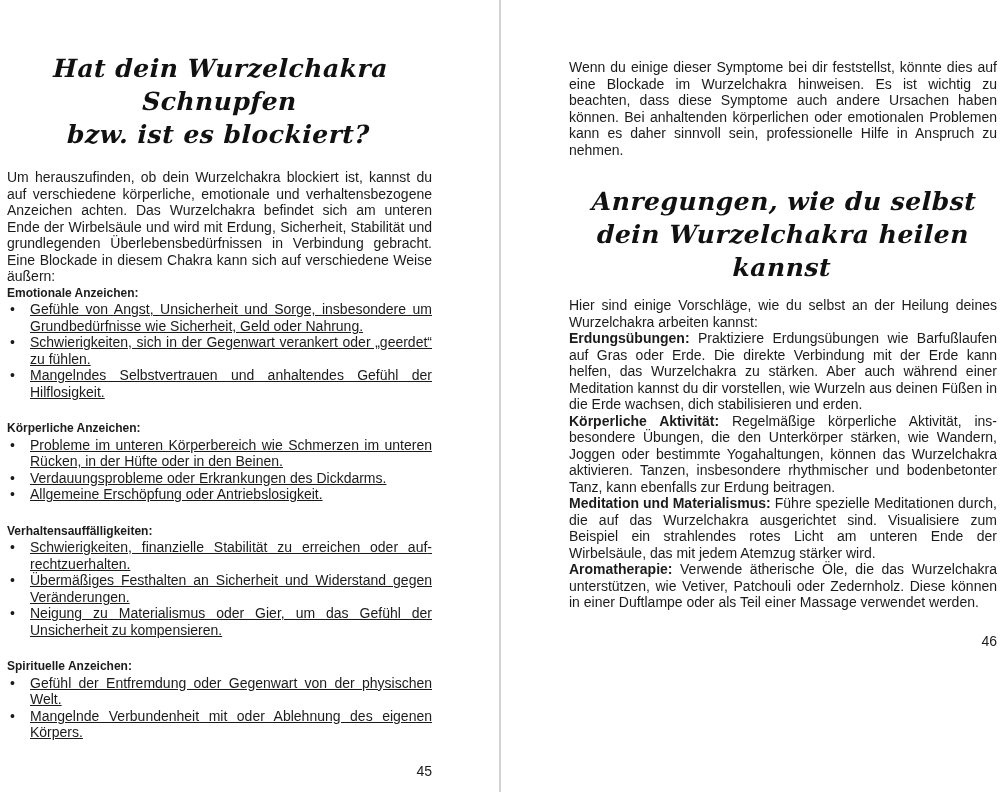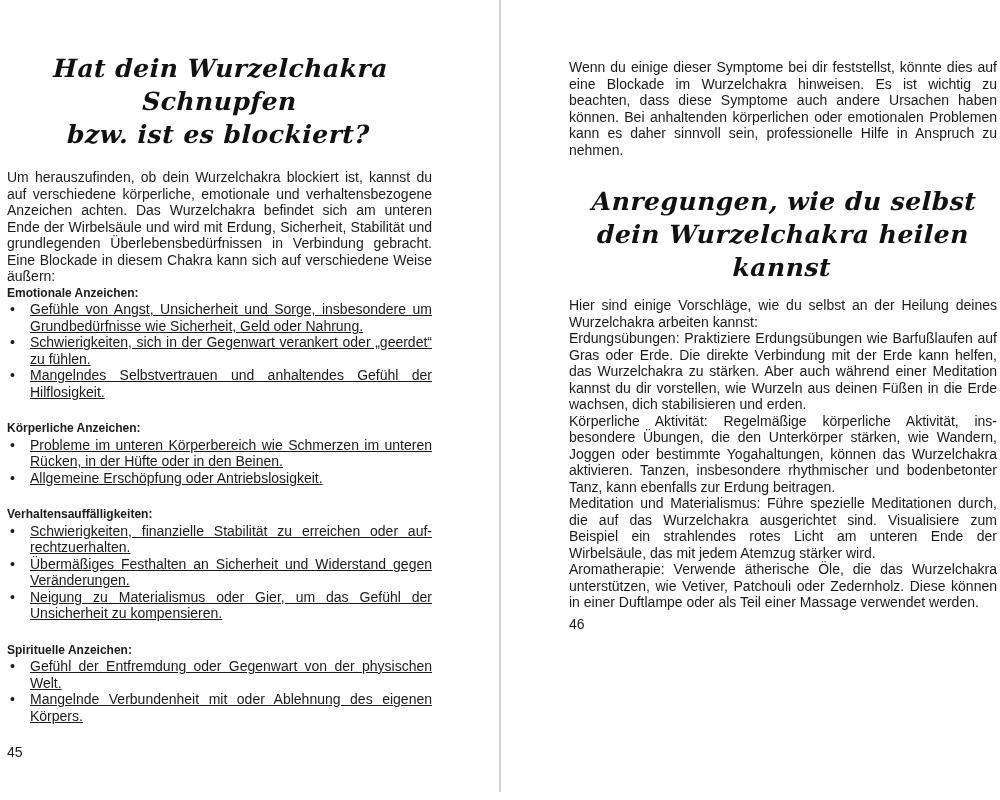--- a/index.html
+++ b/index.html
@@ -78,27 +78,27 @@
     padding-left: 23px;
     text-decoration: underline;
   }
   ul.bullets li::before {
     content: "\2022";
     position: absolute;
     left: 3px;
     top: 0;
   }
   .tip { margin: 0 0 18px 0; }
-  .tip b { font-weight: 400; }
+  .tip b { font-weight: 700; }
 
   .page-number {
-    text-align: left;
+    text-align: right;
     font-size: 14px;
     line-height: 16.5px;
-    margin-top: 5px;
+    margin-top: 22px;
   }
 </style>
 </head>
 <body>
 
 <div class="spread">
 
   <div class="page page-left" lang="de">
     <h1 class="script-title">
       <span>Hat dein Wurzelchakra Schnupfen</span><br>
@@ -111,20 +111,21 @@
           <ul class="bullets">
             <li class="body-text">Gefühle von Angst, Unsicherheit und Sorge, insbesondere um Grundbedürfnisse wie Sicherheit, Geld oder Nahrung.</li>
             <li class="body-text">Schwierigkeiten, sich in der Gegenwart verankert oder „geerdet“ zu fühlen.</li>
             <li class="body-text">Mangelndes Selbstvertrauen und anhaltendes Gefühl der Hilflosigkeit.</li>
           </ul>
         </div>
         <div class="section">
           <p class="section-heading">Körperliche Anzeichen:</p>
           <ul class="bullets">
             <li class="body-text">Probleme im unteren Körperbereich wie Schmerzen im unteren Rücken, in der Hüfte oder in den Beinen.</li>
+            <li class="body-text">Verdauungsprobleme oder Erkrankungen des Dickdarms.</li>
             <li class="body-text">Allgemeine Erschöpfung oder Antriebslosigkeit.</li>
           </ul>
         </div>
         <div class="section">
           <p class="section-heading">Verhaltensauffälligkeiten:</p>
           <ul class="bullets">
             <li class="body-text">Schwierigkeiten, finanzielle Stabilität zu erreichen oder auf­rechtzuerhalten.</li>
             <li class="body-text">Übermäßiges Festhalten an Sicherheit und Widerstand gegen Veränderungen.</li>
             <li class="body-text">Neigung zu Materialismus oder Gier, um das Gefühl der Unsicherheit zu kompensieren.</li>
           </ul>

